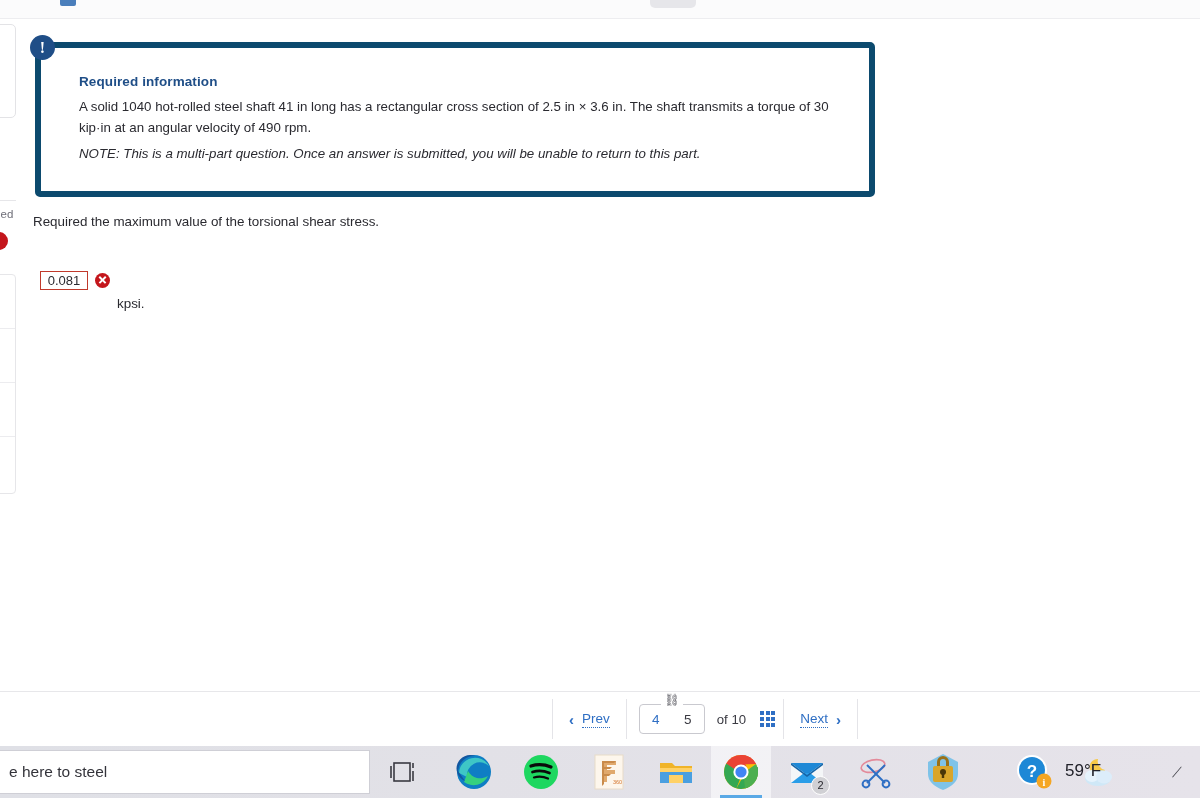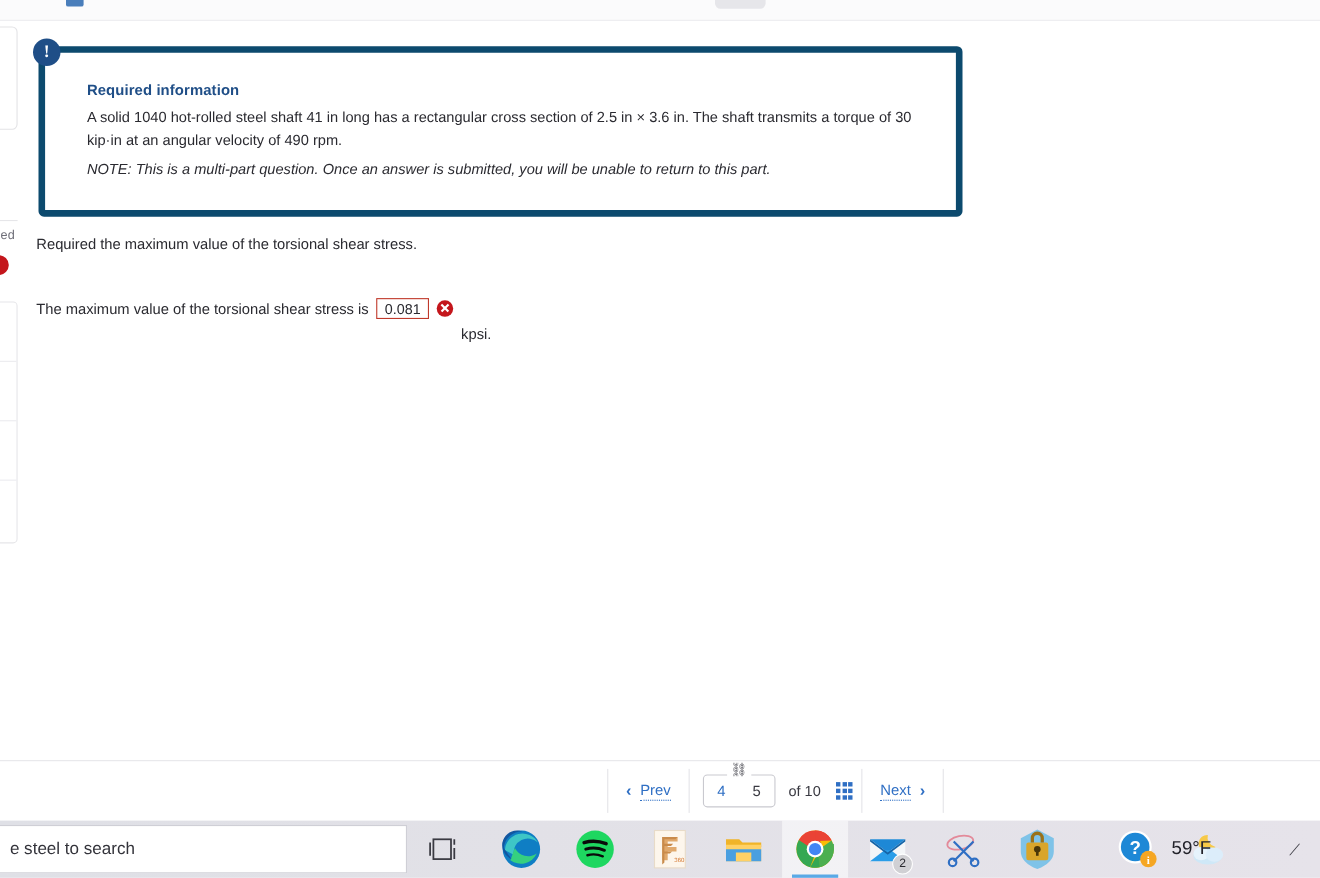--- a/index.html
+++ b/index.html
@@ -362,21 +362,20 @@
 <div id="info-box">
   <div id="info-title">Required information</div>
   <div id="info-body">A solid 1040 hot-rolled steel shaft 41 in long has a rectangular cross section of 2.5 in × 3.6 in. The shaft transmits a torque of 30 kip·in at an angular velocity of 490 rpm.</div>
   <div id="info-note">NOTE: This is a multi-part question. Once an answer is submitted, you will be unable to return to this part.</div>
 </div>
 <div id="info-badge">!</div>
 
 <div id="q-prompt">Required the maximum value of the torsional shear stress.</div>
 
 <div id="answer-line">
-  <span id="answer-label">The maximum value of the torsional shear stress is</span>
   <input id="answer-input" type="text" value="0.081" style="">
   <span id="wrong-icon"></span>
   <span id="answer-unit">kpsi.</span>
 </div>
 
 <div id="footer">
   <div id="nav-group">
 
     <div class="nav-sep"></div>
 
@@ -416,21 +415,21 @@
       <span class="chev">›</span>
     </div>
 
     <div class="nav-sep"></div>
   </div>
 </div>
 
 <div id="taskbar">
 
   <div id="search-box">
-    <div id="search-text">e steel to search</div>
+    <div id="search-text">e here to steel</div>
   </div>
 
   <div class="tb-icon" style="left:385px">
     <svg width="42" height="42" viewBox="0 0 42 42">
       <rect x="9" y="12" width="16" height="18" fill="none" stroke="#3a3a42" stroke-width="1.6"></rect>
       <line x1="28" y1="12" x2="28" y2="17" stroke="#3a3a42" stroke-width="1.6"></line>
       <line x1="28" y1="20" x2="28" y2="30" stroke="#3a3a42" stroke-width="1.6"></line>
       <line x1="6" y1="15" x2="6" y2="27" stroke="#3a3a42" stroke-width="1.6"></line>
     </svg>
   </div>

